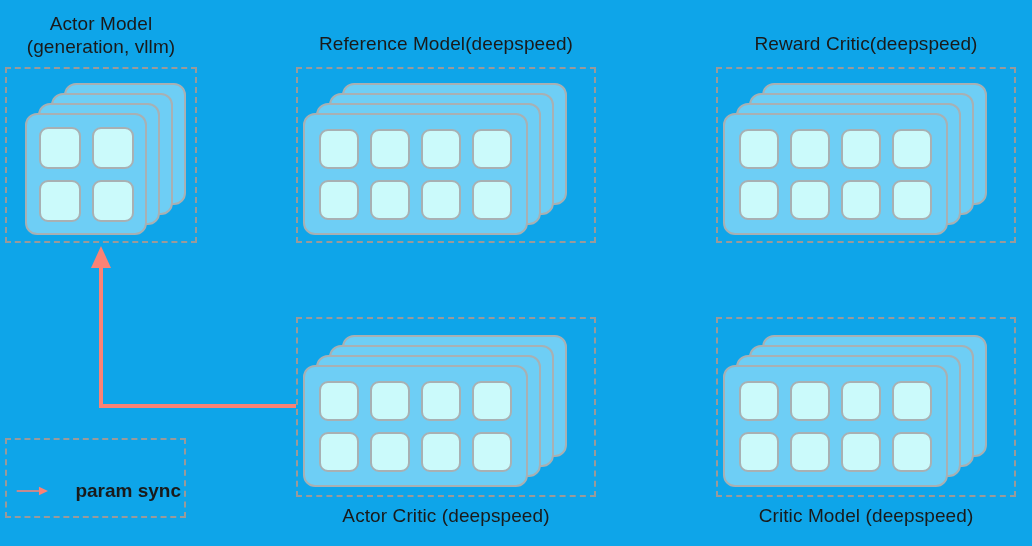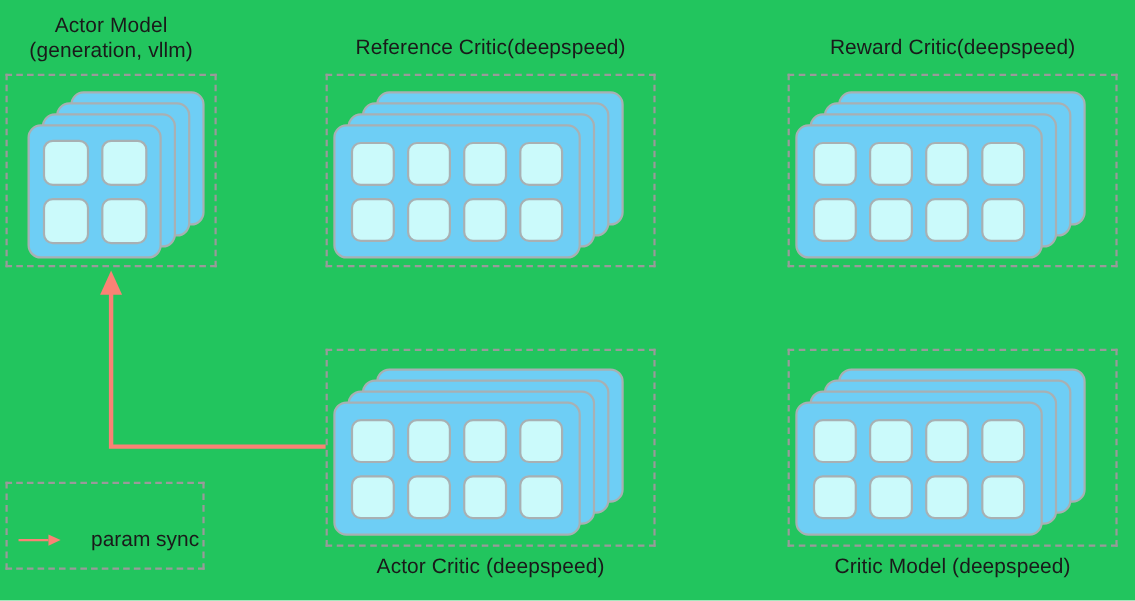--- a/index.html
+++ b/index.html
@@ -8,21 +8,21 @@
     background: #ffffff;
   }
   body {
     font-family: "Liberation Sans", sans-serif;
     color: #111111;
   }
   #canvas {
     position: relative;
     width: 1032px;
     height: 546px;
-    background: #22c55e;
+    background: #0ea5e9;
     overflow: hidden;
   }
 
   
   .group-box {
     position: absolute;
     border: 2px dashed #9a9a9a;
     box-sizing: border-box;
     background: transparent;
   }
@@ -79,20 +79,21 @@
   .legend-box {
     position: absolute;
     border: 2px dashed #9a9a9a;
     box-sizing: border-box;
   }
   .legend-row {
     position: absolute;
     display: flex;
     align-items: center;
     gap: 26px;
+    font-weight: bold;
   }
   .legend-label {
     font-size: 19px;
     color: #1a1a1a;
     white-space: nowrap;
   }
 </style>
 </head>
 <body>
 
@@ -108,21 +109,21 @@
       <div class="card" style="left:31px; top:34px; width:122px; height:122px;"></div>
       <div class="card front cols2" style="left:18px; top:44px; width:122px; height:122px;">
         <div class="cell"></div>
         <div class="cell"></div>
         <div class="cell"></div>
         <div class="cell"></div>
       </div>
     </div>
   </div>
 
-  <div class="panel-title" style="left:296px; top:32px; width:300px;">Reference Critic(deepspeed)</div>
+  <div class="panel-title" style="left:296px; top:32px; width:300px;">Reference Model(deepspeed)</div>
 
   <div class="group-box" style="left:296px; top:67px; width:300px; height:176px;">
     <div class="stack" style="left:0px; top:0px; width:300px; height:176px;">
       <div class="card" style="left:44px; top:14px; width:225px; height:122px;"></div>
       <div class="card" style="left:31px; top:24px; width:225px; height:122px;"></div>
       <div class="card" style="left:18px; top:34px; width:225px; height:122px;"></div>
       <div class="card front cols4" style="left:5px; top:44px; width:225px; height:122px;">
         <div class="cell"></div>
         <div class="cell"></div>
         <div class="cell"></div>

